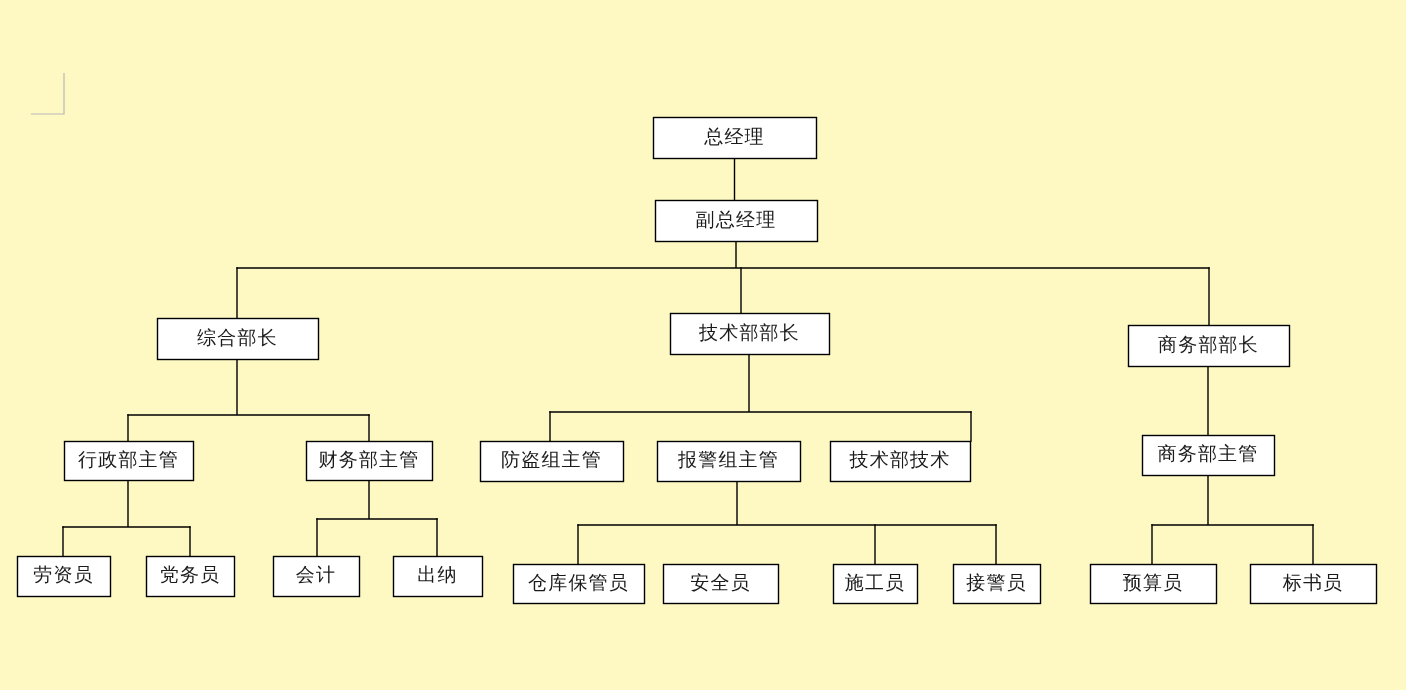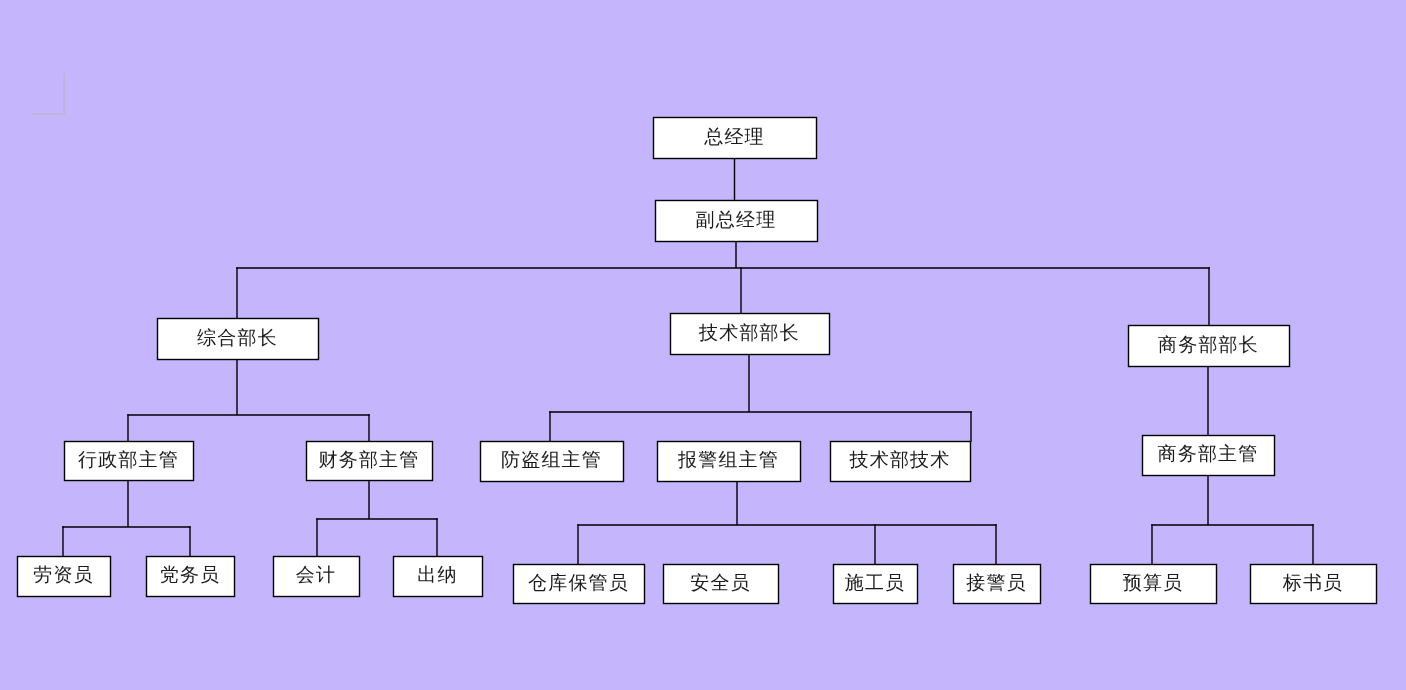--- a/index.html
+++ b/index.html
@@ -11,21 +11,21 @@
   body {
     width: 1406px;
     height: 690px;
     font-family: "Liberation Serif", "DejaVu Serif", serif;
     overflow: hidden;
   }
   #chart-canvas {
     position: relative;
     width: 1406px;
     height: 690px;
-    background: #c4b5fd;
+    background: #fef9c3;
   }
   svg#org-svg {
     position: absolute;
     left: 0;
     top: 0;
     width: 1406px;
     height: 690px;
     display: block;
   }
   .node-box {

